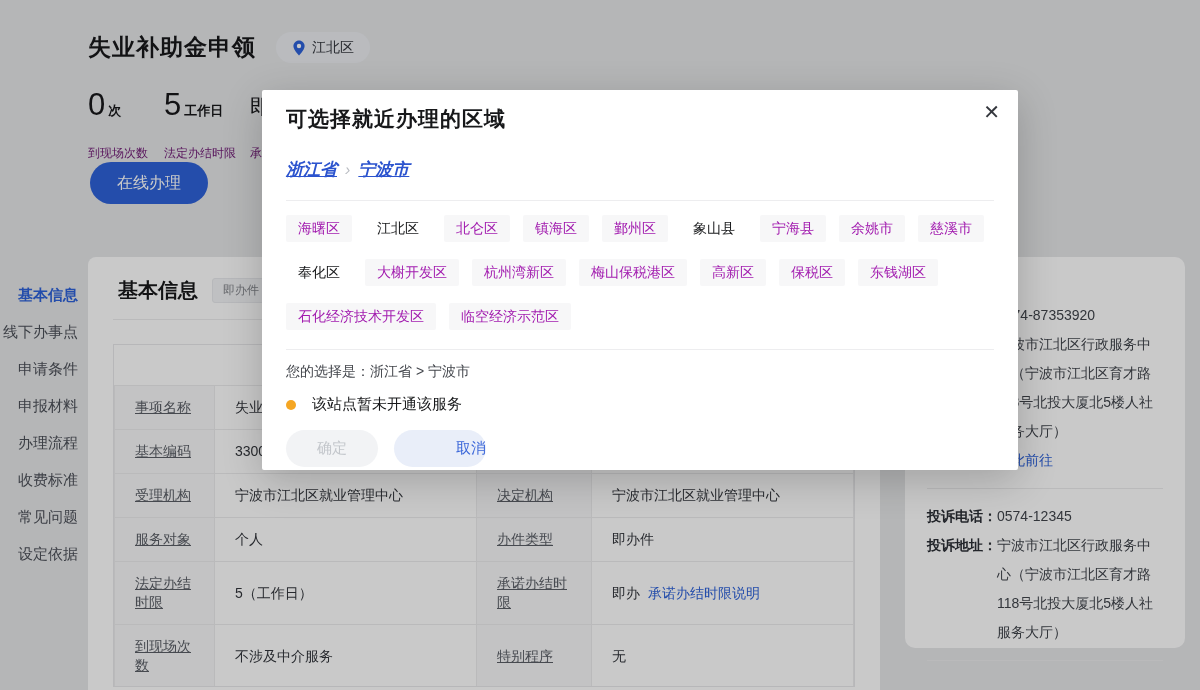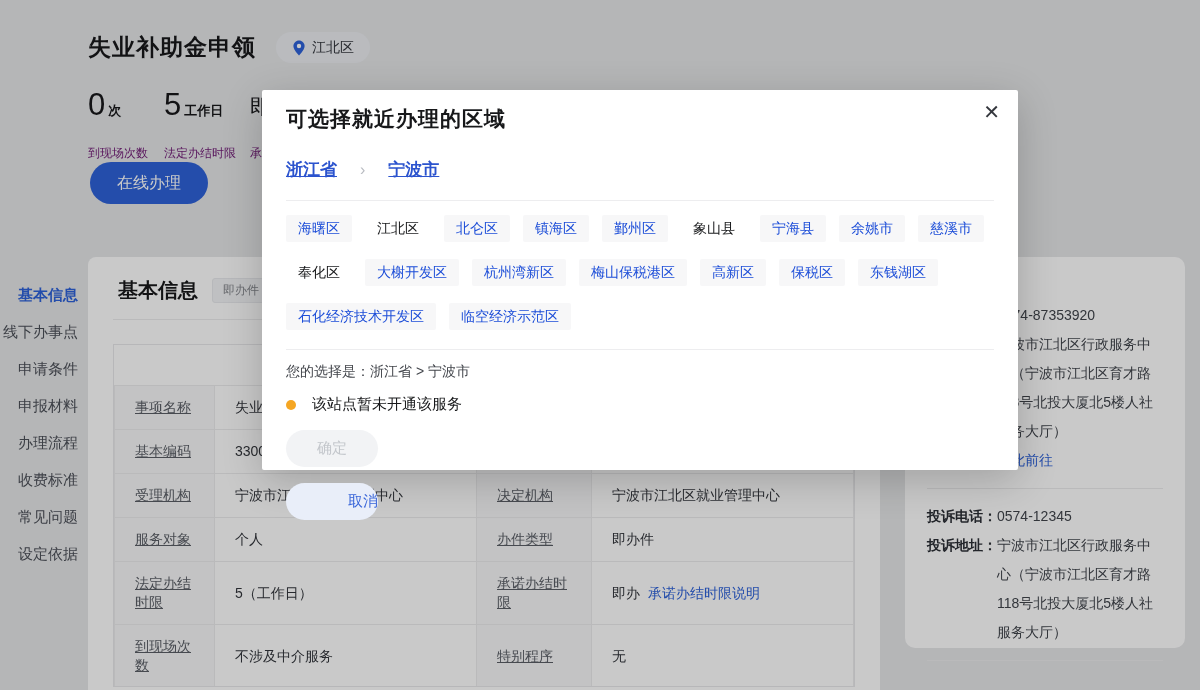--- a/index.html
+++ b/index.html
@@ -50,32 +50,32 @@
   .c-link { color:#2e62d9; text-decoration:none; cursor:pointer; }
   .c-divider { height:1px; background:#ececee; margin:13px 22px; }
 
   
   .dim-overlay { position:absolute; inset:0; background:rgba(0,0,0,0.21); z-index:5; }
 
   
   .modal { position:absolute; left:262px; top:90px; width:756px; height:380px; background:#fff; z-index:10; border-radius:2px; box-shadow:0 10px 40px rgba(0,0,0,.20); }
   .m-close { position:absolute; right:18px; top:12px; font-size:20px; color:#33363c; background:none; border:none; cursor:pointer; font-family:inherit; line-height:20px; }
   .m-title { margin:15px 24px 0; font-size:21px; font-weight:bold; color:#17181a; letter-spacing:1px; }
-  .m-crumb { margin:25px 24px 0; font-size:17px; font-weight:bold; display:flex; align-items:center; gap:23px; }
+  .m-crumb { margin:25px 24px 0; font-size:17px; font-weight:bold; display:flex; align-items:center; gap:8px;font-style:italic; }
   .m-crumb a { color:#2b53ce; text-decoration:underline; cursor:pointer; }
   .crumb-sep { color:#b9bcc2; font-weight:normal; font-size:16px; }
   .m-hr { height:1px; background:#ededef; margin:19px 24px 0; }
   .m-regions { margin:14px 24px 0; width:708px; display:flex; flex-wrap:wrap; gap:17px 13px; }
   .region { font-size:14px; font-family:inherit; padding:5px 12px; border:none; border-radius:2px; line-height:17px; white-space:nowrap; }
-  .region.disabled { background:#f7f7f8; color:#1d4ed8; }
+  .region.disabled { background:#f7f7f8; color:#a21caf; }
   .region.enabled { background:#fff; color:#17181a; cursor:pointer; }
   .m-selection { margin:13px 24px 0; font-size:14px; color:#43464c; }
   .m-notice { margin:14px 24px 0; display:flex; align-items:center; gap:16px; font-size:15px; color:#17181a; }
   .dot { width:10px; height:10px; border-radius:50%; background:#f5a623; }
-  .m-actions { margin:16px 24px 0; display:flex; gap:16px;flex-direction:column; }
+  .m-actions { margin:16px 24px 0; display:flex; gap:16px; }
   .m-btn { width:92px; height:37px; border:none; border-radius:19px; font-size:15px; font-family:inherit; }
   .m-btn.confirm { background:#f2f3f5; color:#c3c6cb; }
   .m-btn.cancel { background:#e9eef9; color:#3a66d9; cursor:pointer;text-align:right; }
 </style>
 </head>
 <body>
 
 <div class="banner">
   <div class="banner-head">
     <h1 class="page-title">失业补助金申领</h1>

